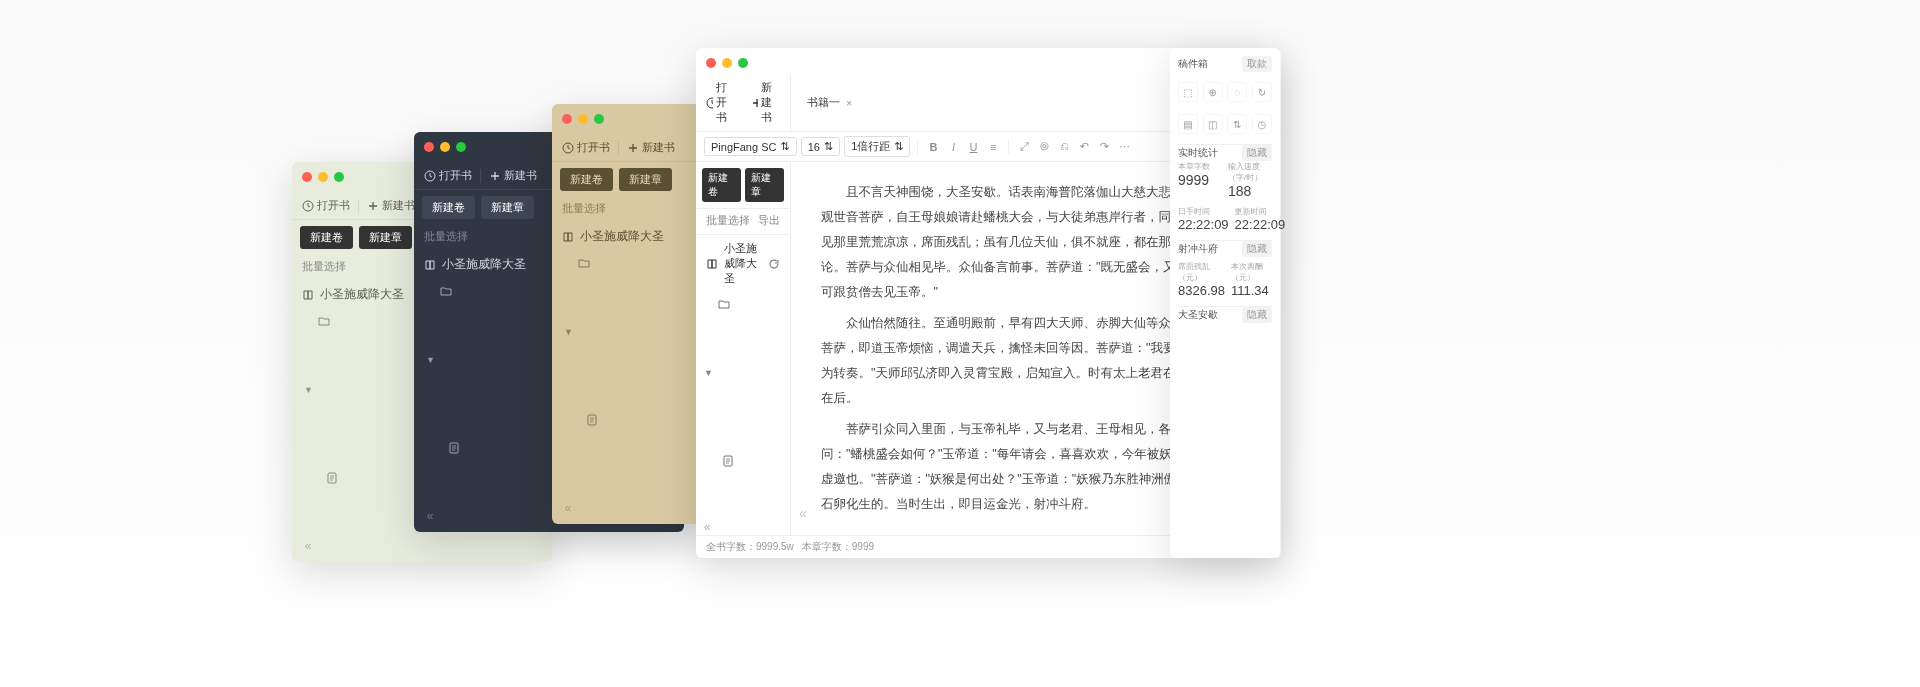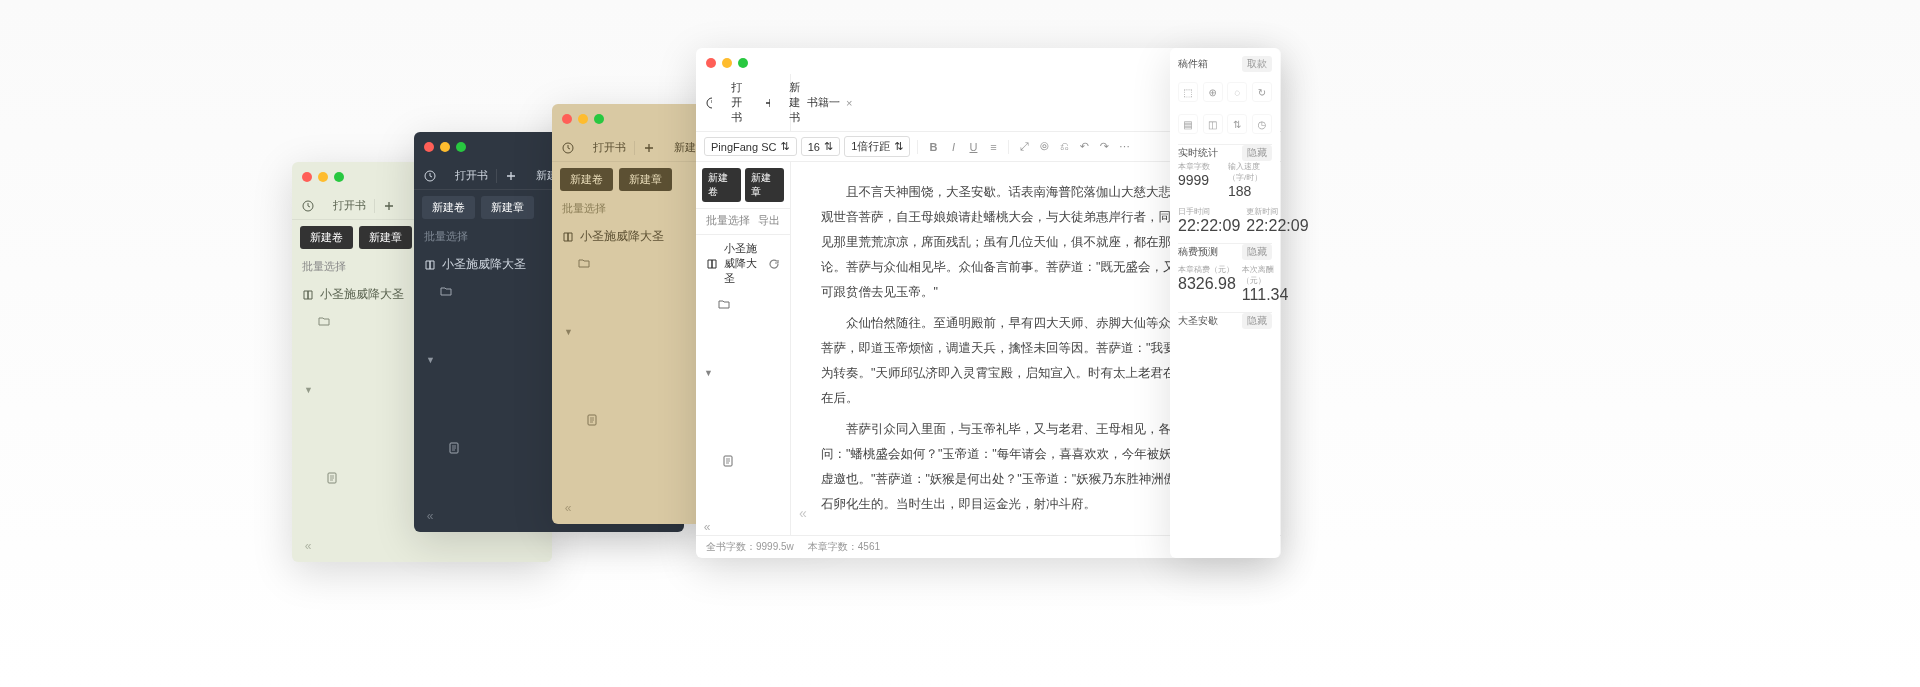--- a/index.html
+++ b/index.html
@@ -35,21 +35,21 @@
 .w2 { top: 132px; left: 414px; width: 270px; height: 400px; background: #2f3742; color: #cfd6df; }
 
 .w3 { top: 104px; left: 552px; width: 280px; height: 420px; background: #d9c9a3; color: #5c5033; }
 
 .w4 { top: 48px; left: 696px; width: 585px; height: 510px; background: #fff; display: flex; flex-direction: column; }
 
 .toolbar { display: flex; align-items: center; padding: 6px 10px; gap: 8px; border-bottom: 1px solid rgba(0,0,0,.06); font-size: 11px; }
 .w2 .toolbar { border-bottom-color: rgba(255,255,255,.08); }
 .toolbar .sep { width: 1px; height: 14px; background: rgba(0,0,0,.08); }
 .w2 .toolbar .sep { background: rgba(255,255,255,.1); }
-.tool-link { cursor: pointer; display: flex; align-items: center; gap: 19px; }
+.tool-link { cursor: pointer; display: flex; align-items: center; gap: 3px; }
 
 .tabs { display: flex; align-items: center; padding: 6px 8px; gap: 6px; font-size: 11px; }
 .tab-black { background: #333; color: #fff; padding: 4px 10px; border-radius: 3px; cursor: pointer; }
 .w2 .tab-black { background: #3d4653; }
 .w3 .tab-black { background: #5c5033; color: #e8dbb8; }
 .batchrow { display: flex; align-items: center; justify-content: space-between; padding: 4px 10px 6px; font-size: 11px; color: #888; }
 .w2 .batchrow { color: #808a96; }
 .w3 .batchrow { color: #8a7d56; }
 
 .outline-title { display: flex; align-items: center; gap: 6px; padding: 6px 10px; font-size: 12px; font-weight: 500; }
@@ -86,21 +86,21 @@
 .w4-outline { flex: 1; overflow-y: auto; padding: 2px 4px; }
 .w4 .o-item { font-size: 11px; padding: 3px 4px; }
 .w4 .o-item.ch { padding-left: 22px; }
 
 .editor { flex: 1; padding: 18px 30px 10px 30px; font-size: 12.5px; line-height: 2; color: #444; overflow-y: auto; position: relative; }
 .editor p { text-indent: 2em; margin-bottom: 6px; }
 .editor-collapse-l, .editor-collapse-r { position: absolute; bottom: 8px; opacity: .3; font-size: 14px; }
 .editor-collapse-l { left: 8px; }
 .editor-collapse-r { right: 8px; }
 
-.w4-status { display: flex; align-items: center; padding: 4px 10px; font-size: 10px; color: #999; border-top: 1px solid #eee; gap: 14px; }
+.w4-status { display: flex; align-items: center; padding: 4px 10px; font-size: 10px; color: #999; border-top: 1px solid #eee; gap: 8px; }
 .w4-status .right { margin-left: auto; }
 
 
 .panel {
   position: absolute;
   top: 48px; left: 1170px;
   width: 110px;
   height: 510px;
   background: #fff;
   border-radius: 6px;
@@ -112,21 +112,21 @@
 }
 .panel-row { display: flex; align-items: center; justify-content: space-between; }
 .panel-title { font-size: 10px; color: #555; }
 .panel-pill { background: #f2f2f2; color: #999; border-radius: 3px; padding: 1px 5px; cursor: pointer; }
 .panel-icons { display: flex; justify-content: space-between; padding: 2px 0; }
 .panel-icons span { width: 20px; height: 20px; border: 1px solid #eee; border-radius: 3px; display: flex; align-items: center; justify-content: center; opacity: .5; cursor: pointer; }
 .panel-stats { display: flex; justify-content: space-between; gap: 6px; }
 .panel-stat { flex: 1; }
 .panel-stat .lbl { font-size: 8px; color: #aaa; }
 .panel-stat .val { font-size: 14px; color: #444; font-weight: 500; }
-.panel-stat .val2 { font-size: 16px; color: #444; }
+.panel-stat .val2 { font-size: 13px; color: #444; }
 .panel-note { font-size: 9px; line-height: 1.4; color: #777; }
 .panel-sec { border-top: 1px solid #f0f0f0; padding-top: 0; }
 
 svg { display: block; }
 .icon-book, .icon-folder, .icon-doc, .icon-clock, .icon-plus, .icon-reload { width: 12px; height: 12px; }
 </style>
 </head>
 <body>
 
 <svg style="position:absolute;width:0;height:0">
@@ -440,21 +440,21 @@
       <p>且不言天神围饶，大圣安歇。话表南海普陀落伽山大慈大悲救苦救难灵感观世音菩萨，自王母娘娘请赴蟠桃大会，与大徒弟惠岸行者，同登宝阁瑶池，见那里荒荒凉凉，席面残乱；虽有几位天仙，俱不就座，都在那里乱纷纷讲论。菩萨与众仙相见毕。众仙备言前事。菩萨道："既无盛会，又不传杯，汝等可跟贫僧去见玉帝。"</p>
       <p>众仙怡然随往。至通明殿前，早有四大天师、赤脚大仙等众，俱在此迎着菩萨，即道玉帝烦恼，调遣天兵，擒怪未回等因。菩萨道："我要见见玉帝，烦为转奏。"天师邱弘济即入灵霄宝殿，启知宣入。时有太上老君在上，王母娘娘在后。</p>
       <p>菩萨引众同入里面，与玉帝礼毕，又与老君、王母相见，各坐下。便问："蟠桃盛会如何？"玉帝道："每年请会，喜喜欢欢，今年被妖猴作乱，甚是虚邀也。"菩萨道："妖猴是何出处？"玉帝道："妖猴乃东胜神洲傲来国花果山石卵化生的。当时生出，即目运金光，射冲斗府。</p>
       <div class="editor-collapse-l">«</div>
       <div class="editor-collapse-r">»</div>
     </div>
   </div>
 
   <div class="w4-status">
     <span>全书字数：9999.5w</span>
-    <span>本章字数：4561</span>
+    <span>本章字数：9999</span>
     <span class="right">2018-08-14  13:40</span>
   </div>
 </div>
 
 <div class="panel">
   <div class="panel-row">
     <span class="panel-title">稿件箱</span>
     <span class="panel-pill">取款</span>
   </div>
   <div class="panel-icons">
@@ -492,26 +492,26 @@
         </div>
       <div class="panel-stat">
           <div class="lbl">更新时间</div>
           <div class="val2">22:22:09</div>
         </div>
     </div>
   </div>
 
   <div class="panel-sec">
     <div class="panel-row">
-      <span class="panel-title">稿费预测</span>
+      <span class="panel-title">射冲斗府</span>
       <span class="panel-pill">隐藏</span>
     </div>
     <div class="panel-stats" style="margin-top:4px">
       <div class="panel-stat">
-          <div class="lbl">本章稿费（元）</div>
+          <div class="lbl">席面残乱（元）</div>
           <div class="val2">8326.98</div>
         </div>
       <div class="panel-stat">
           <div class="lbl">本次离酬（元）</div>
           <div class="val2">111.34</div>
         </div>
     </div>
   </div>
 
   <div class="panel-sec">

